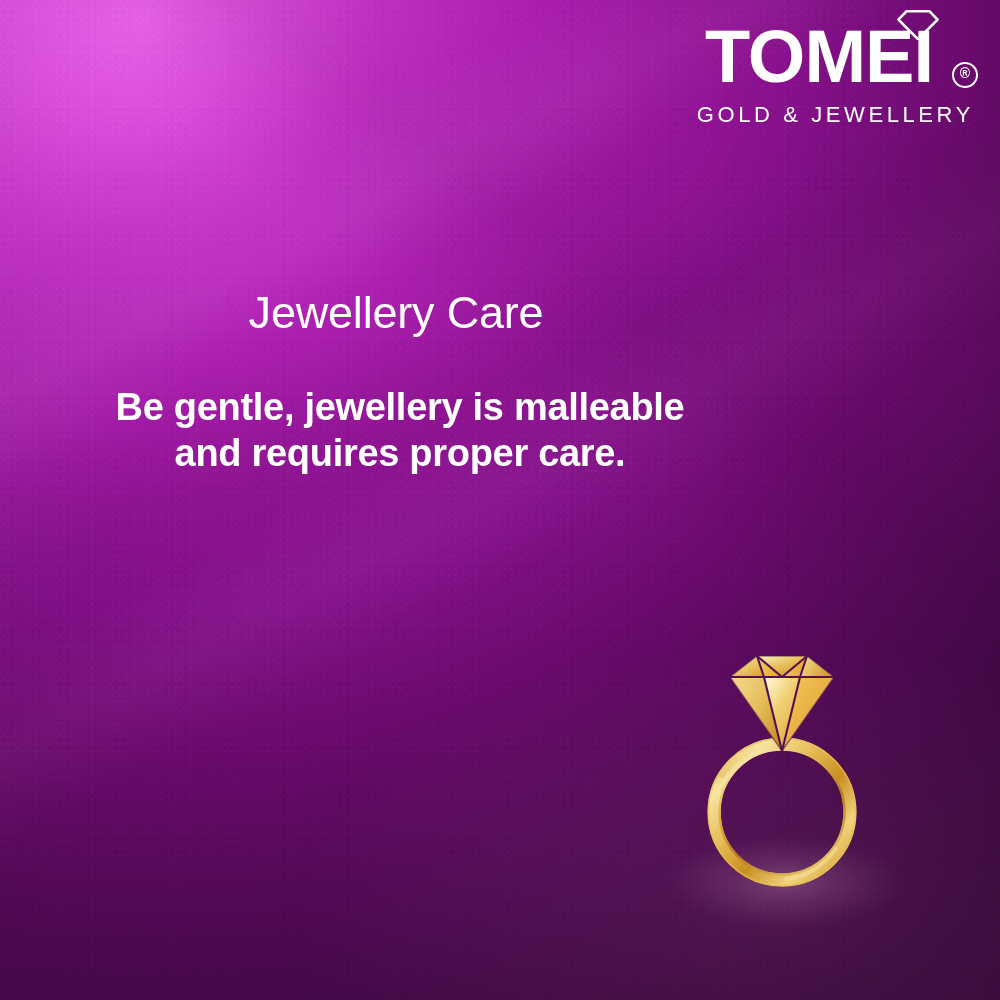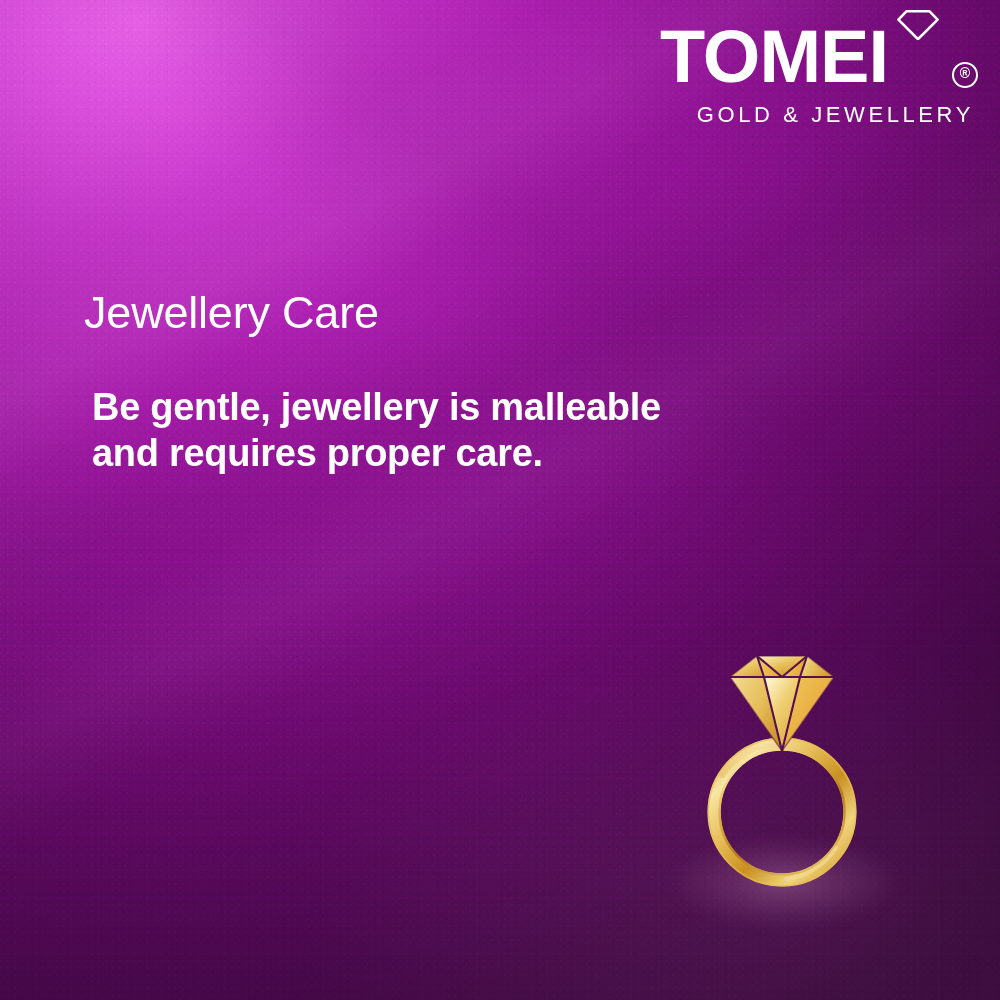--- a/index.html
+++ b/index.html
@@ -95,21 +95,21 @@
     right: 22px;
     width: 330px;
     text-align: center;
     color: #ffffff;
     user-select: none;
   }
   .logo-wordmark-row {
     position: relative;
     display: flex;
     align-items: flex-end;
-    justify-content: flex-start;
+    justify-content: center;
     height: 86px;
     padding-left: 12px;
   }
   .logo-wordmark {
     font-family: "Liberation Sans", sans-serif;
     font-weight: bold;
     font-size: 74px;
     letter-spacing: -1px;
     line-height: 74px;
     color: #ffffff;
@@ -144,24 +144,25 @@
     letter-spacing: 3.6px;
     color: #ffffff;
     white-space: nowrap;
     text-align: right;
     padding-right: 4px;
   }
 
   
   .copy {
     position: absolute;
-    left: 84px;
+    left: 91px;
     top: 286px;
     width: 610px;
     color: #ffffff;
+    text-align: center;
   }
   .copy-heading {
     font-size: 45px;
     font-weight: normal;
     line-height: 54px;
     letter-spacing: -0.2px;
     margin: 0 0 44px 0;
     color: #ffffff;
   }
   .copy-para {

